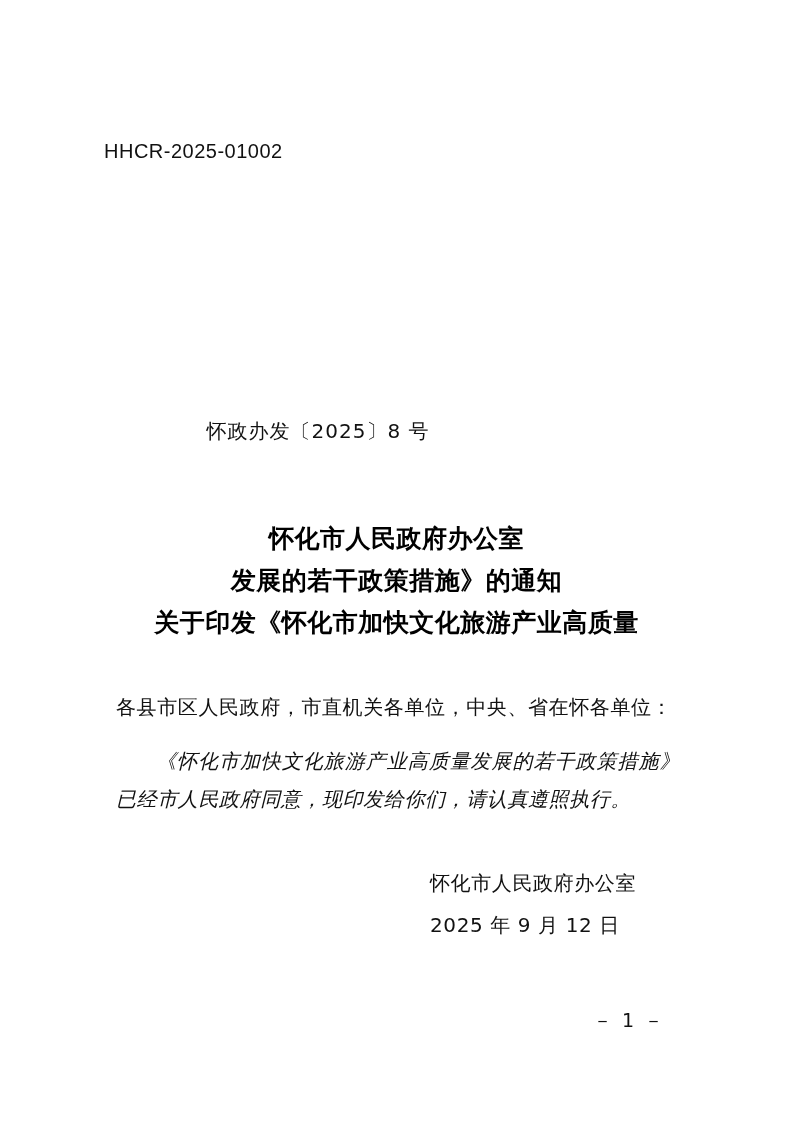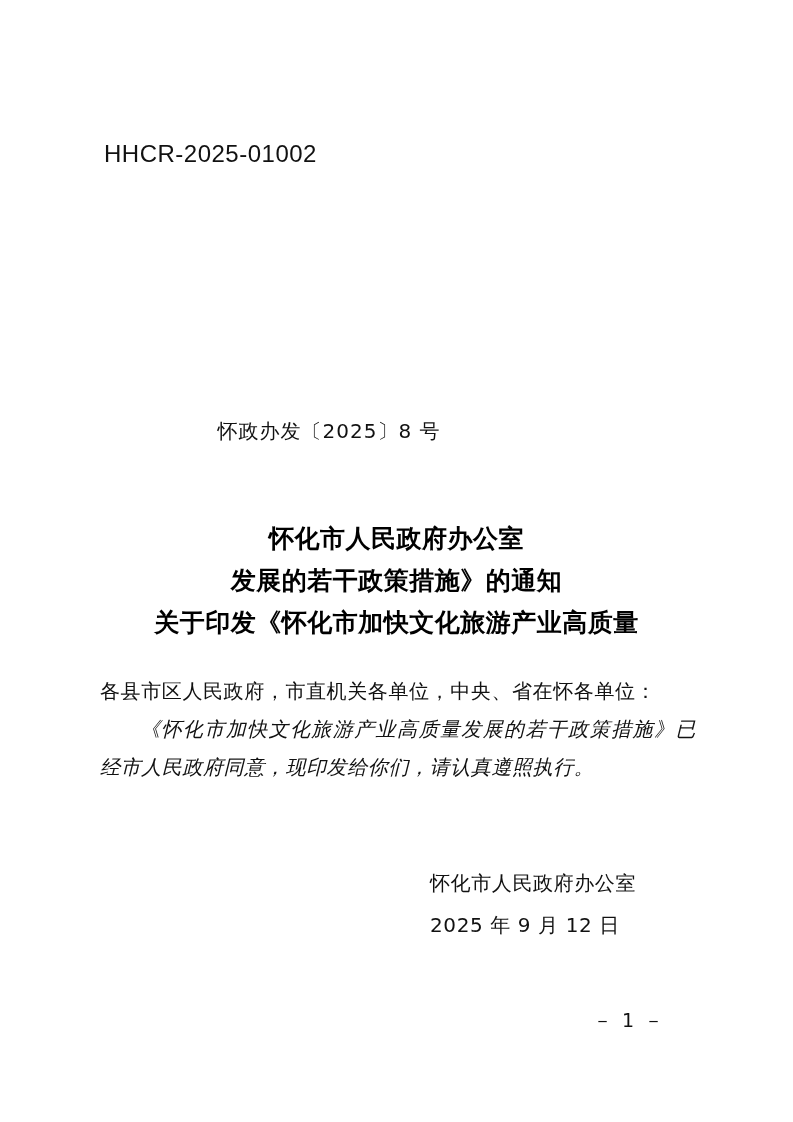--- a/index.html
+++ b/index.html
@@ -19,35 +19,34 @@
     position: relative;
     width: 793px;
     height: 1122px;
     box-sizing: border-box;
     padding: 0 100px;
   }
   .doc-number {
     position: absolute;
     top: 140px;
     left: 104px;
-    font-size: 24px;
+    font-size: 20px;
     letter-spacing: 0.5px;
     color: #111;
     font-family: "Liberation Sans", "DejaVu Sans", sans-serif;
   }
   .issue-line {
     position: absolute;
     top: 418px;
     left: 0;
     width: 636px;
     text-align: center;
     font-size: 20px;
     letter-spacing: 1px;
     color: #111;
-    padding-left: 11px;
   }
   .title-block {
     position: absolute;
     top: 518px;
     left: 0;
     width: 793px;
     text-align: center;
     font-weight: bold;
     font-size: 25px;
     line-height: 42px;
@@ -62,21 +61,21 @@
     position: absolute;
     top: 672px;
     left: 100px;
     width: 596px;
     font-size: 20px;
     line-height: 38px;
     color: #111;
     letter-spacing: 0.6px;
   }
   .body-para {
-    margin: 0;
+    margin: 16px;
     text-align: justify;
   }
   .body-para.indent {
     text-indent: 2em;
     font-style: italic;
   }
   .signature-block {
     position: absolute;
     top: 862px;
     left: 0;

